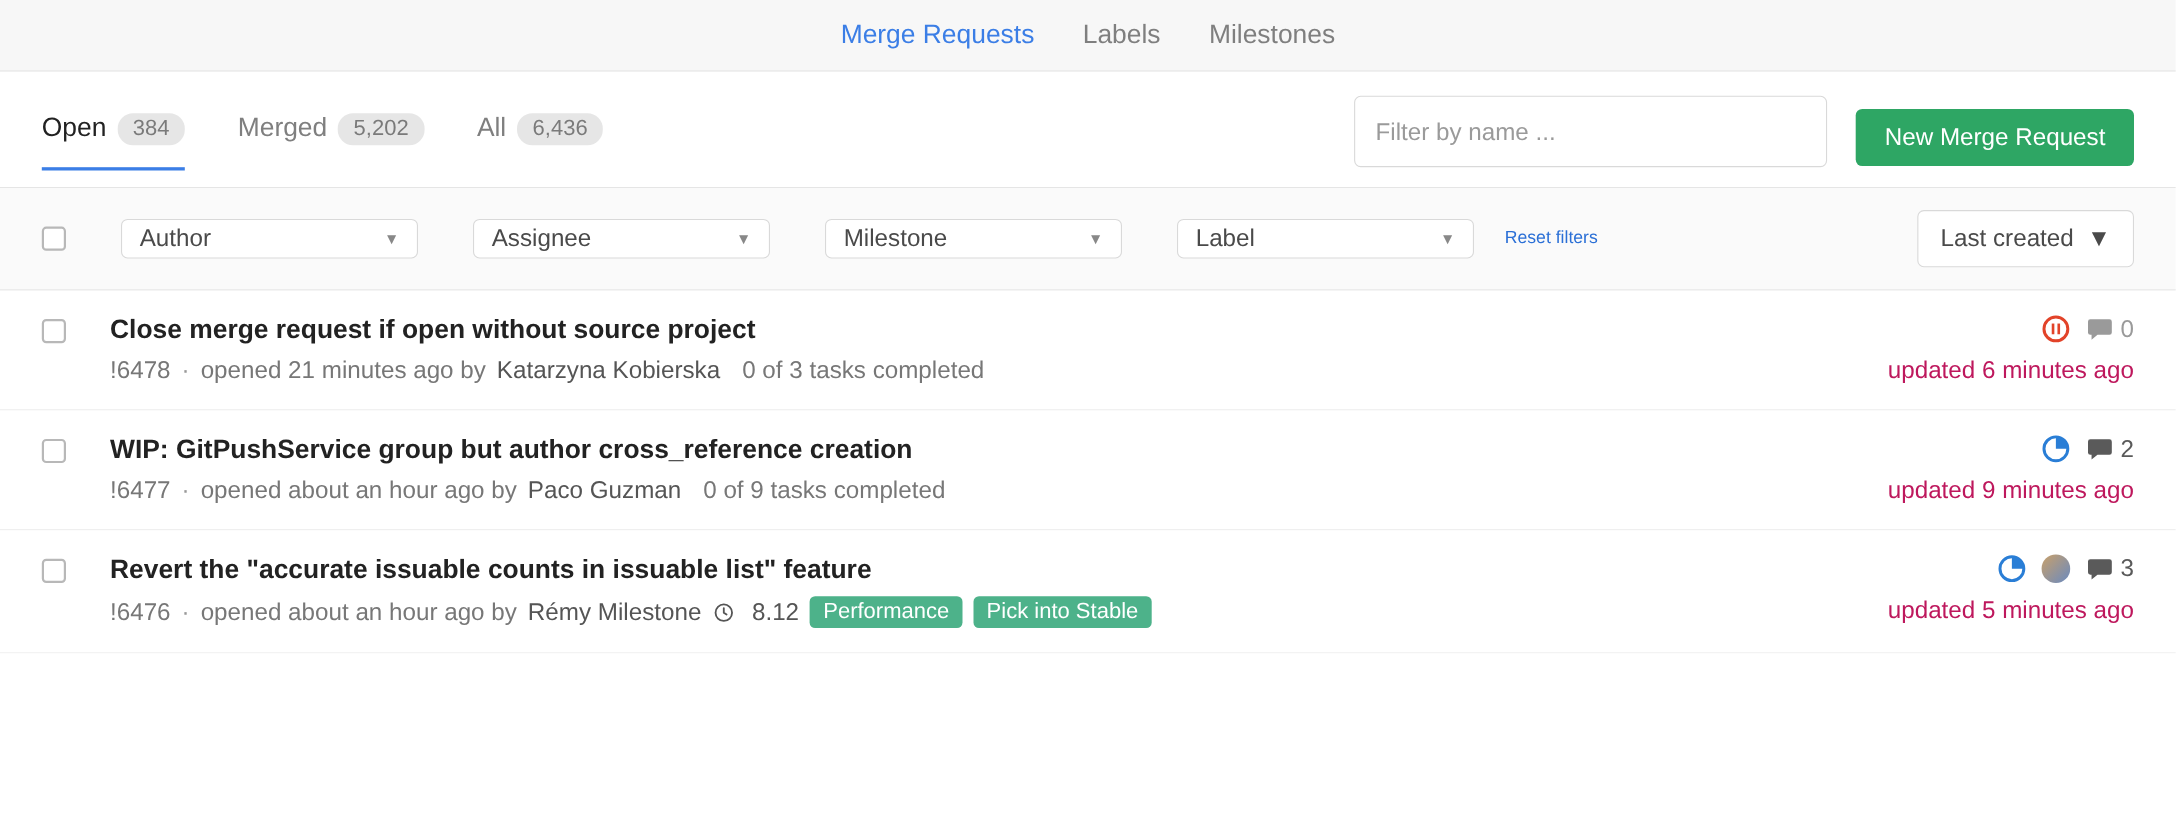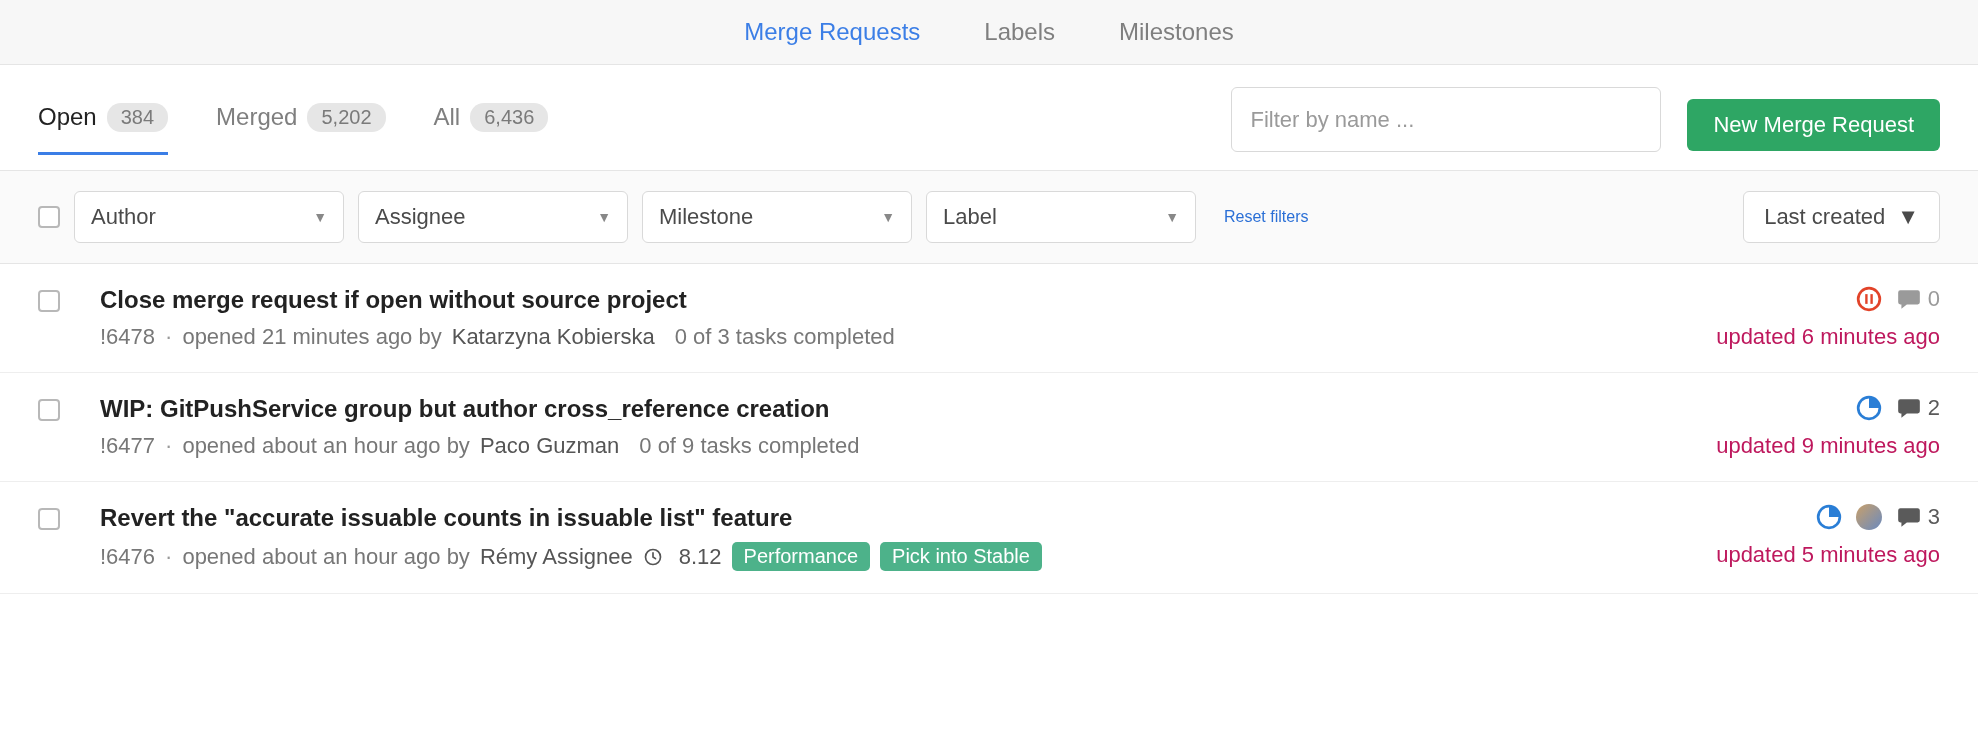--- a/index.html
+++ b/index.html
@@ -7,21 +7,21 @@
     font-family: -apple-system, BlinkMacSystemFont, "Segoe UI", Helvetica, Arial, sans-serif;
     background: #fff;
     color: #333;
     width: 1978px;
   }
   .topnav {
     background: #f7f7f7;
     border-bottom: 1px solid #e5e5e5;
     display: flex;
     justify-content: center;
-    gap: 64px;
+    gap: 44px;
     padding: 18px 0;
   }
   .topnav a {
     font-size: 24px;
     color: #7f7f7f;
     text-decoration: none;
     cursor: pointer;
   }
   .topnav a.active { color: #3b7ee6; }
   .subnav {
@@ -89,29 +89,30 @@
     border: 2px solid #b8b8b8;
     border-radius: 4px;
     background: #fff;
     flex-shrink: 0;
     cursor: pointer;
   }
   .dropdown {
     background: #fff;
     border: 1px solid #d9d9d9;
     border-radius: 6px;
-    height: 52px;
+    height: 36px;
     display: flex;
     align-items: center;
     justify-content: space-between;
     padding: 0 16px;
     font-size: 22px;
     color: #4a4a4a;
     cursor: pointer;
     min-width: 270px;
+    margin-left: 36px;
   }
   .dropdown .caret {
     color: #888;
     font-size: 14px;
   }
   .reset-link {
     color: #2a6fd6;
     font-size: 16px;
     margin-left: 14px;
     cursor: pointer;
@@ -310,21 +311,21 @@
       </div>
     </div>
     <div class="mr-row">
       <div class="checkbox"></div>
       <div class="mr-main">
         <a class="mr-title">Revert the "accurate issuable counts in issuable list" feature</a>
         <div class="mr-meta">
           <span>!6476</span>
           <span class="sep">·</span>
           <span>opened about an hour ago by</span>
-          <span class="author">Rémy Assignee</span>
+          <span class="author">Rémy Milestone</span>
           <span class="clock-icon">
             <svg width="20" height="20" viewBox="0 0 24 24">
               <circle cx="12" cy="12" r="9" fill="none" stroke="#555" stroke-width="2"></circle>
               <path d="M12 7v5l3 2" fill="none" stroke="#555" stroke-width="2" stroke-linecap="round"></path>
             </svg>
             <span style="margin-left:12px">8.12</span>
           </span>
           <span class="label-tag">Performance</span>
           <span class="label-tag">Pick into Stable</span>
         </div>

